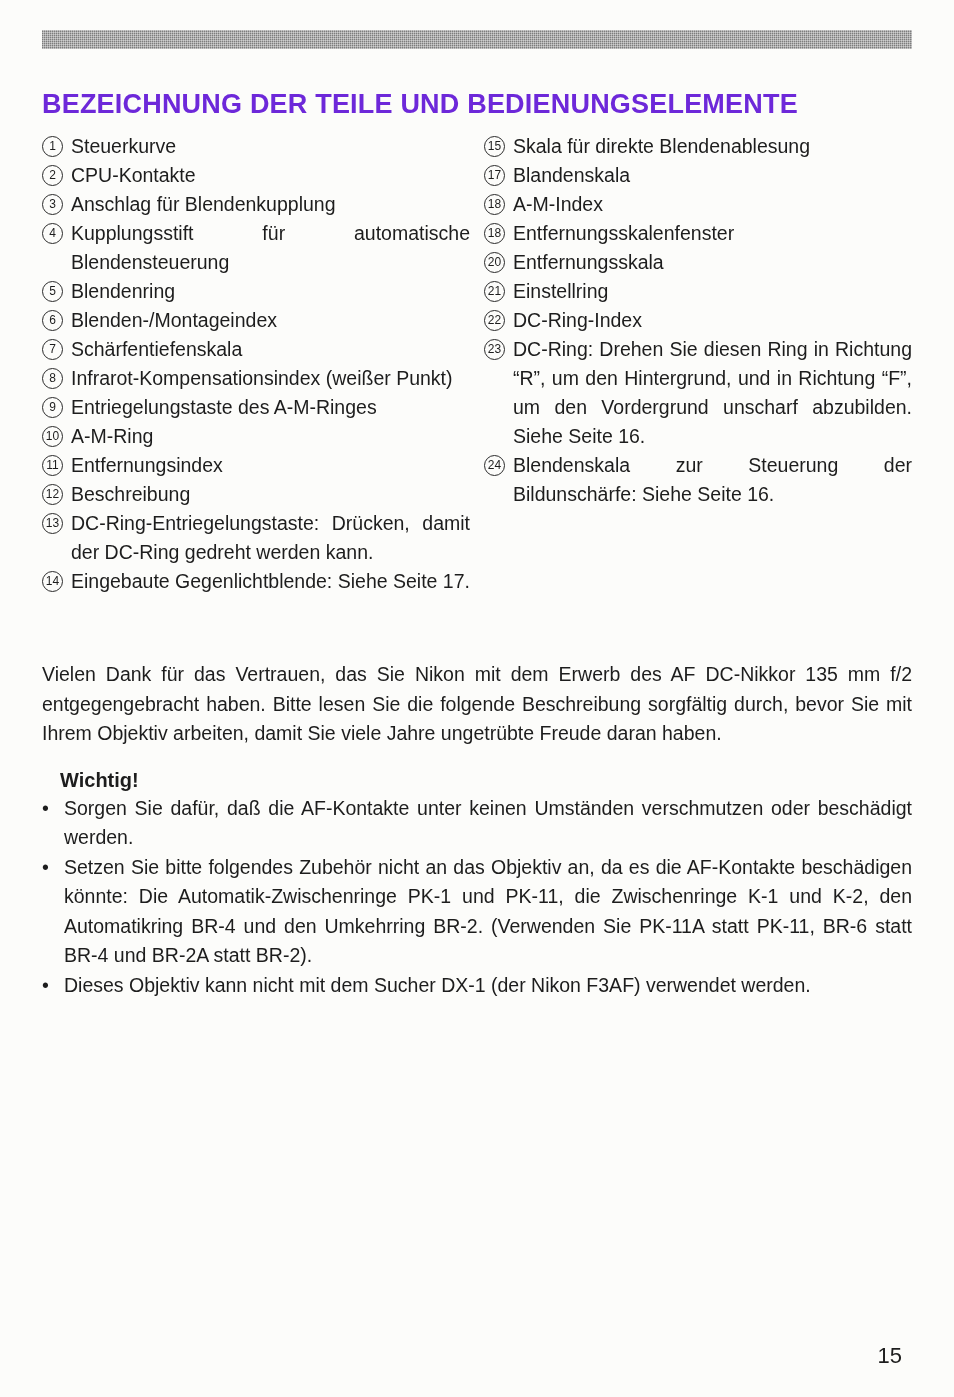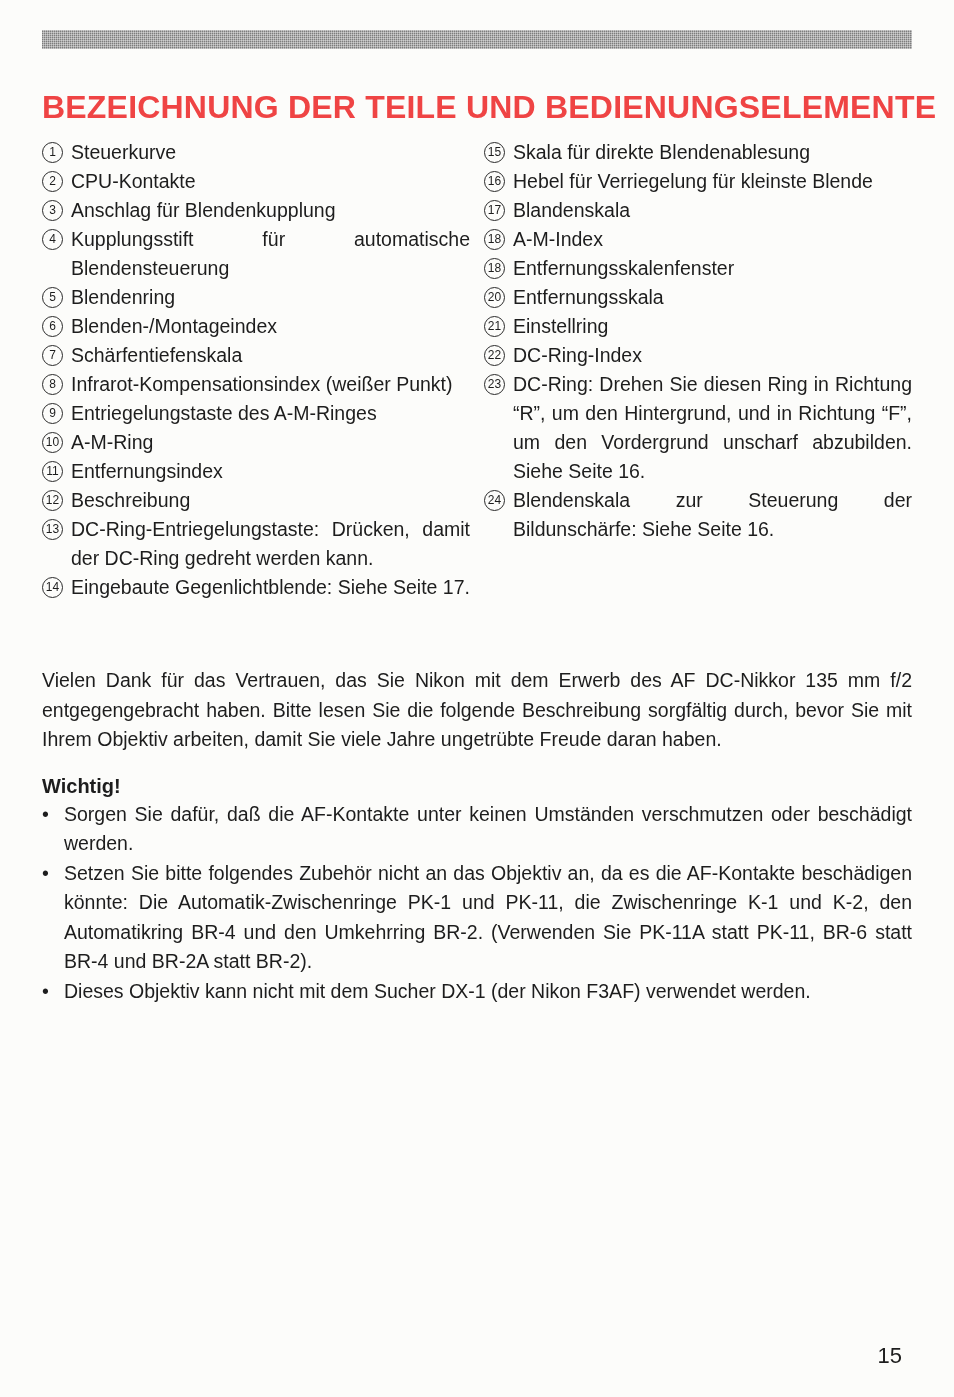--- a/index.html
+++ b/index.html
@@ -20,24 +20,24 @@
   .deco-bar {
     height: 19px;
     margin: 0 0 0 0;
     background-color: #b0b0b0;
     background-image:
       repeating-linear-gradient(0deg, rgba(255,255,255,.38) 0 1px, transparent 1px 2px),
       repeating-linear-gradient(90deg, rgba(55,55,55,.42) 0 1px, transparent 1px 2px);
   }
   .title {
     margin-top: 40px;
-    font-size: 32px;
+    font-size: 27px;
     font-weight: bold;
     letter-spacing: 0.2px;
-    color: #ef4444;
+    color: #6d28d9;
     white-space: nowrap;
   }
   .parts {
     display: flex;
     gap: 14px;
     margin-top: 12px;
   }
   .col { flex: 1 1 0; min-width: 0; }
   .item {
     display: flex;
@@ -65,20 +65,21 @@
   .intro {
     margin-top: 64px;
     font-size: 19.5px;
     line-height: 29.5px;
     text-align: justify;
   }
   .important-heading {
     margin-top: 20px;
     font-size: 20px;
     font-weight: bold;
+    margin-left: 18px;
   }
   .bullets { margin-top: 2px; }
   .bullet {
     display: flex;
     align-items: flex-start;
     font-size: 19.5px;
     line-height: 29.5px;
   }
   .bullet .marker {
     flex: 0 0 auto;
@@ -165,24 +166,20 @@
         <span class="txt">Eingebaute Gegenlichtblende: Siehe Seite 17.</span>
       </div>
     </div>
 
     <div class="col">
       <div class="item">
         <span class="num">15</span>
         <span class="txt">Skala für direkte Blendenablesung</span>
       </div>
       <div class="item">
-        <span class="num">16</span>
-        <span class="txt">Hebel für Verriegelung für kleinste Blende</span>
-      </div>
-      <div class="item">
         <span class="num">17</span>
         <span class="txt">Blandenskala</span>
       </div>
       <div class="item">
         <span class="num">18</span>
         <span class="txt">A-M-Index</span>
       </div>
       <div class="item">
         <span class="num">18</span>
         <span class="txt">Entfernungsskalenfenster</span>

